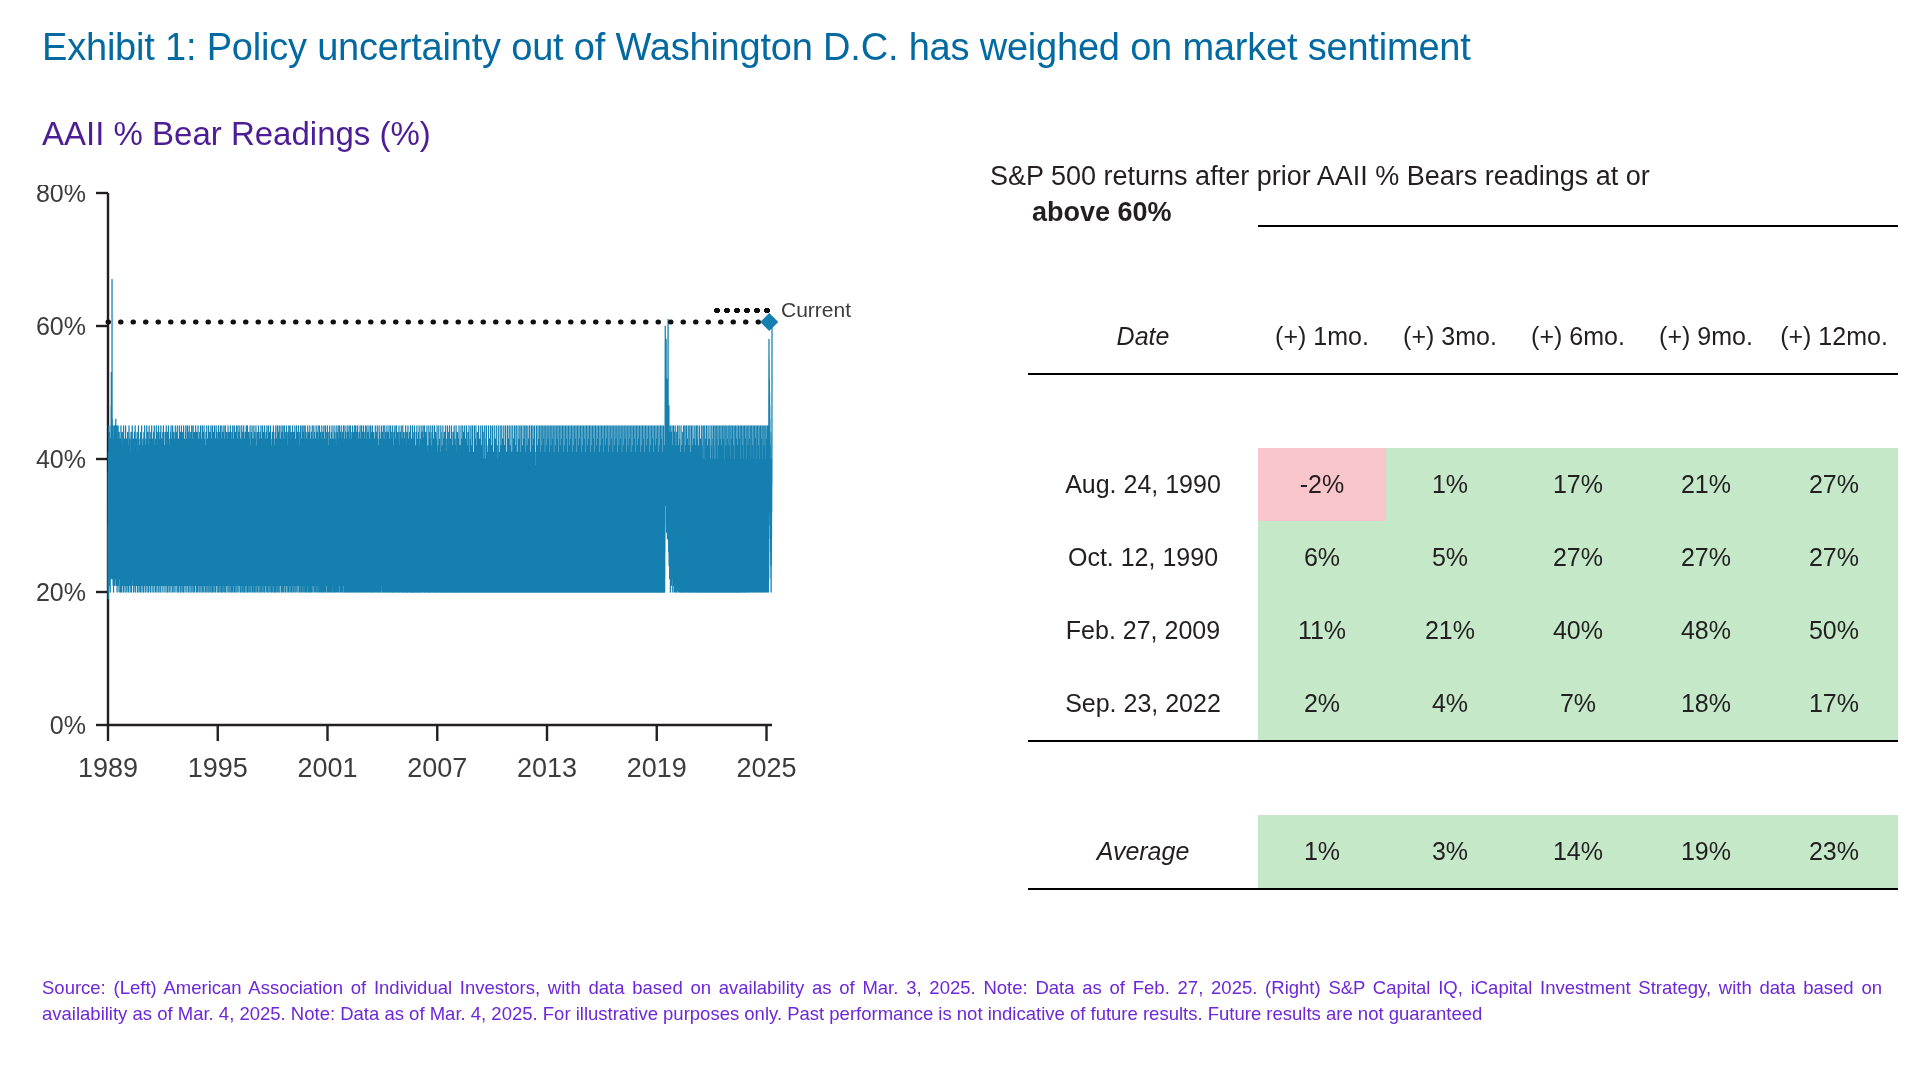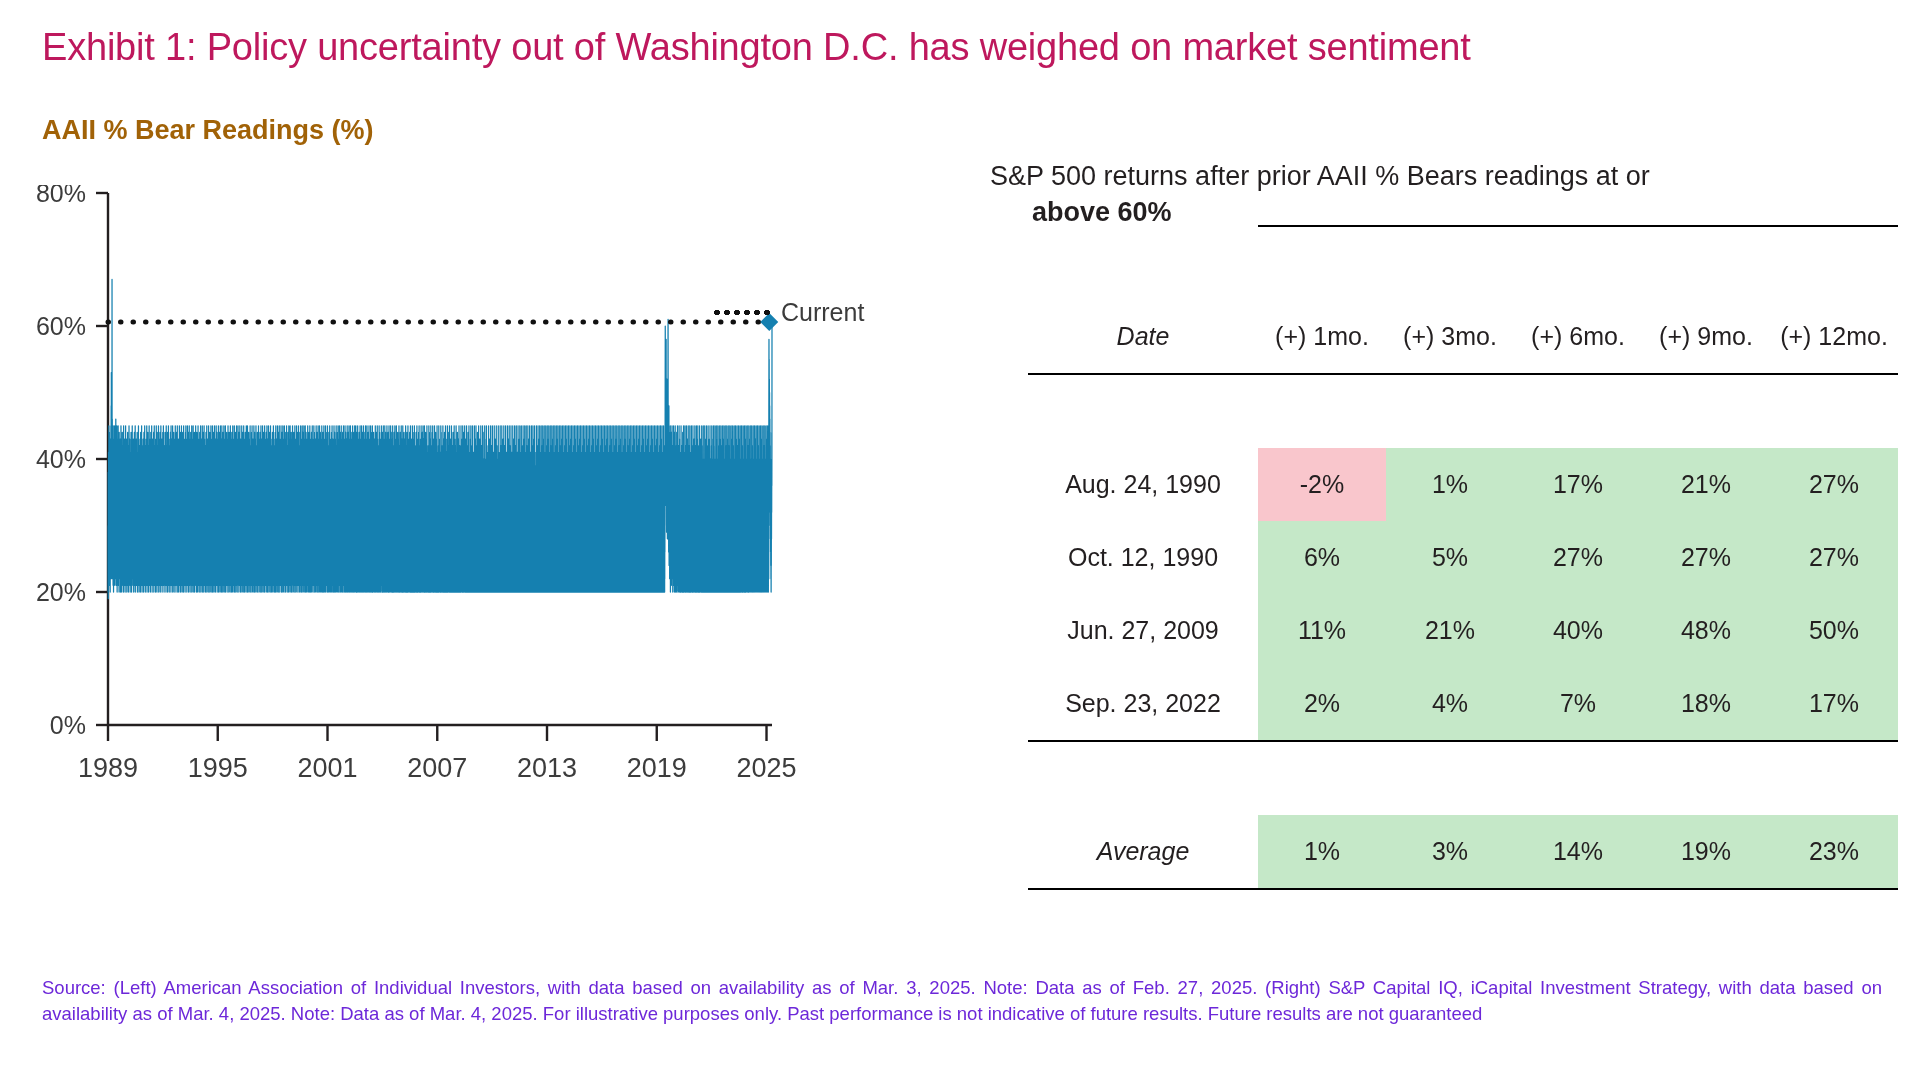--- a/index.html
+++ b/index.html
@@ -8,44 +8,44 @@
     background:#ffffff;
     font-family:"Liberation Sans","DejaVu Sans",sans-serif;
     color:#231f20;
     overflow:hidden;
     position:relative;
   }
   
   #exhibit-title{
     position:absolute;left:42px;top:26px;width:1850px;
     font-size:38px;font-weight:400;letter-spacing:-0.2px;
-    color:#be185d;white-space:nowrap;
+    color:#0369a1;white-space:nowrap;
   }
   
   #left-subtitle{
     position:absolute;left:42px;top:115px;width:700px;
-    font-size:27px;font-weight:700;color:#a16207;
+    font-size:33px;font-weight:400;color:#4c1d95;
   }
   #right-subtitle{
     position:absolute;left:990px;top:115px;width:860px;
     font-size:27px;font-weight:400;color:#231f20;line-height:1.32;
     text-indent:0;
     margin-top:44px;
   }
   #right-subtitle .l2{display:block;margin-left:42px;font-weight:bold;}
 
   
   #chart-panel{position:absolute;left:20px;top:185px;width:960px;height:780px;}
   #chart-svg{display:block;}
 
   
   #chart-legend{
     position:absolute;left:712px;top:298px;
     display:flex;align-items:center;gap:9px;
-    font-size:25px;color:#3c3c3c;
+    font-size:21px;color:#3c3c3c;
   }
   #legend-dots{
     display:inline-block;width:60px;height:7px;
     background-image:radial-gradient(circle, #111 46%, rgba(0,0,0,0) 48%);
     background-size:10px 7px;background-repeat:repeat-x;
   }
 
   
   #returns-table-wrap{position:absolute;left:1028px;top:225px;width:870px;}
   table#returns-table{border-collapse:collapse;width:870px;table-layout:fixed;}
@@ -182,21 +182,21 @@
         </tr>
         <tr>
           <td class="date-cell">Oct. 12, 1990</td>
           <td class="pos">6%</td>
           <td class="pos">5%</td>
           <td class="pos">27%</td>
           <td class="pos">27%</td>
           <td class="pos">27%</td>
         </tr>
         <tr>
-          <td class="date-cell">Jun. 27, 2009</td>
+          <td class="date-cell">Feb. 27, 2009</td>
           <td class="pos">11%</td>
           <td class="pos">21%</td>
           <td class="pos">40%</td>
           <td class="pos">48%</td>
           <td class="pos">50%</td>
         </tr>
         <tr>
           <td class="date-cell">Sep. 23, 2022</td>
           <td class="pos">2%</td>
           <td class="pos">4%</td>

